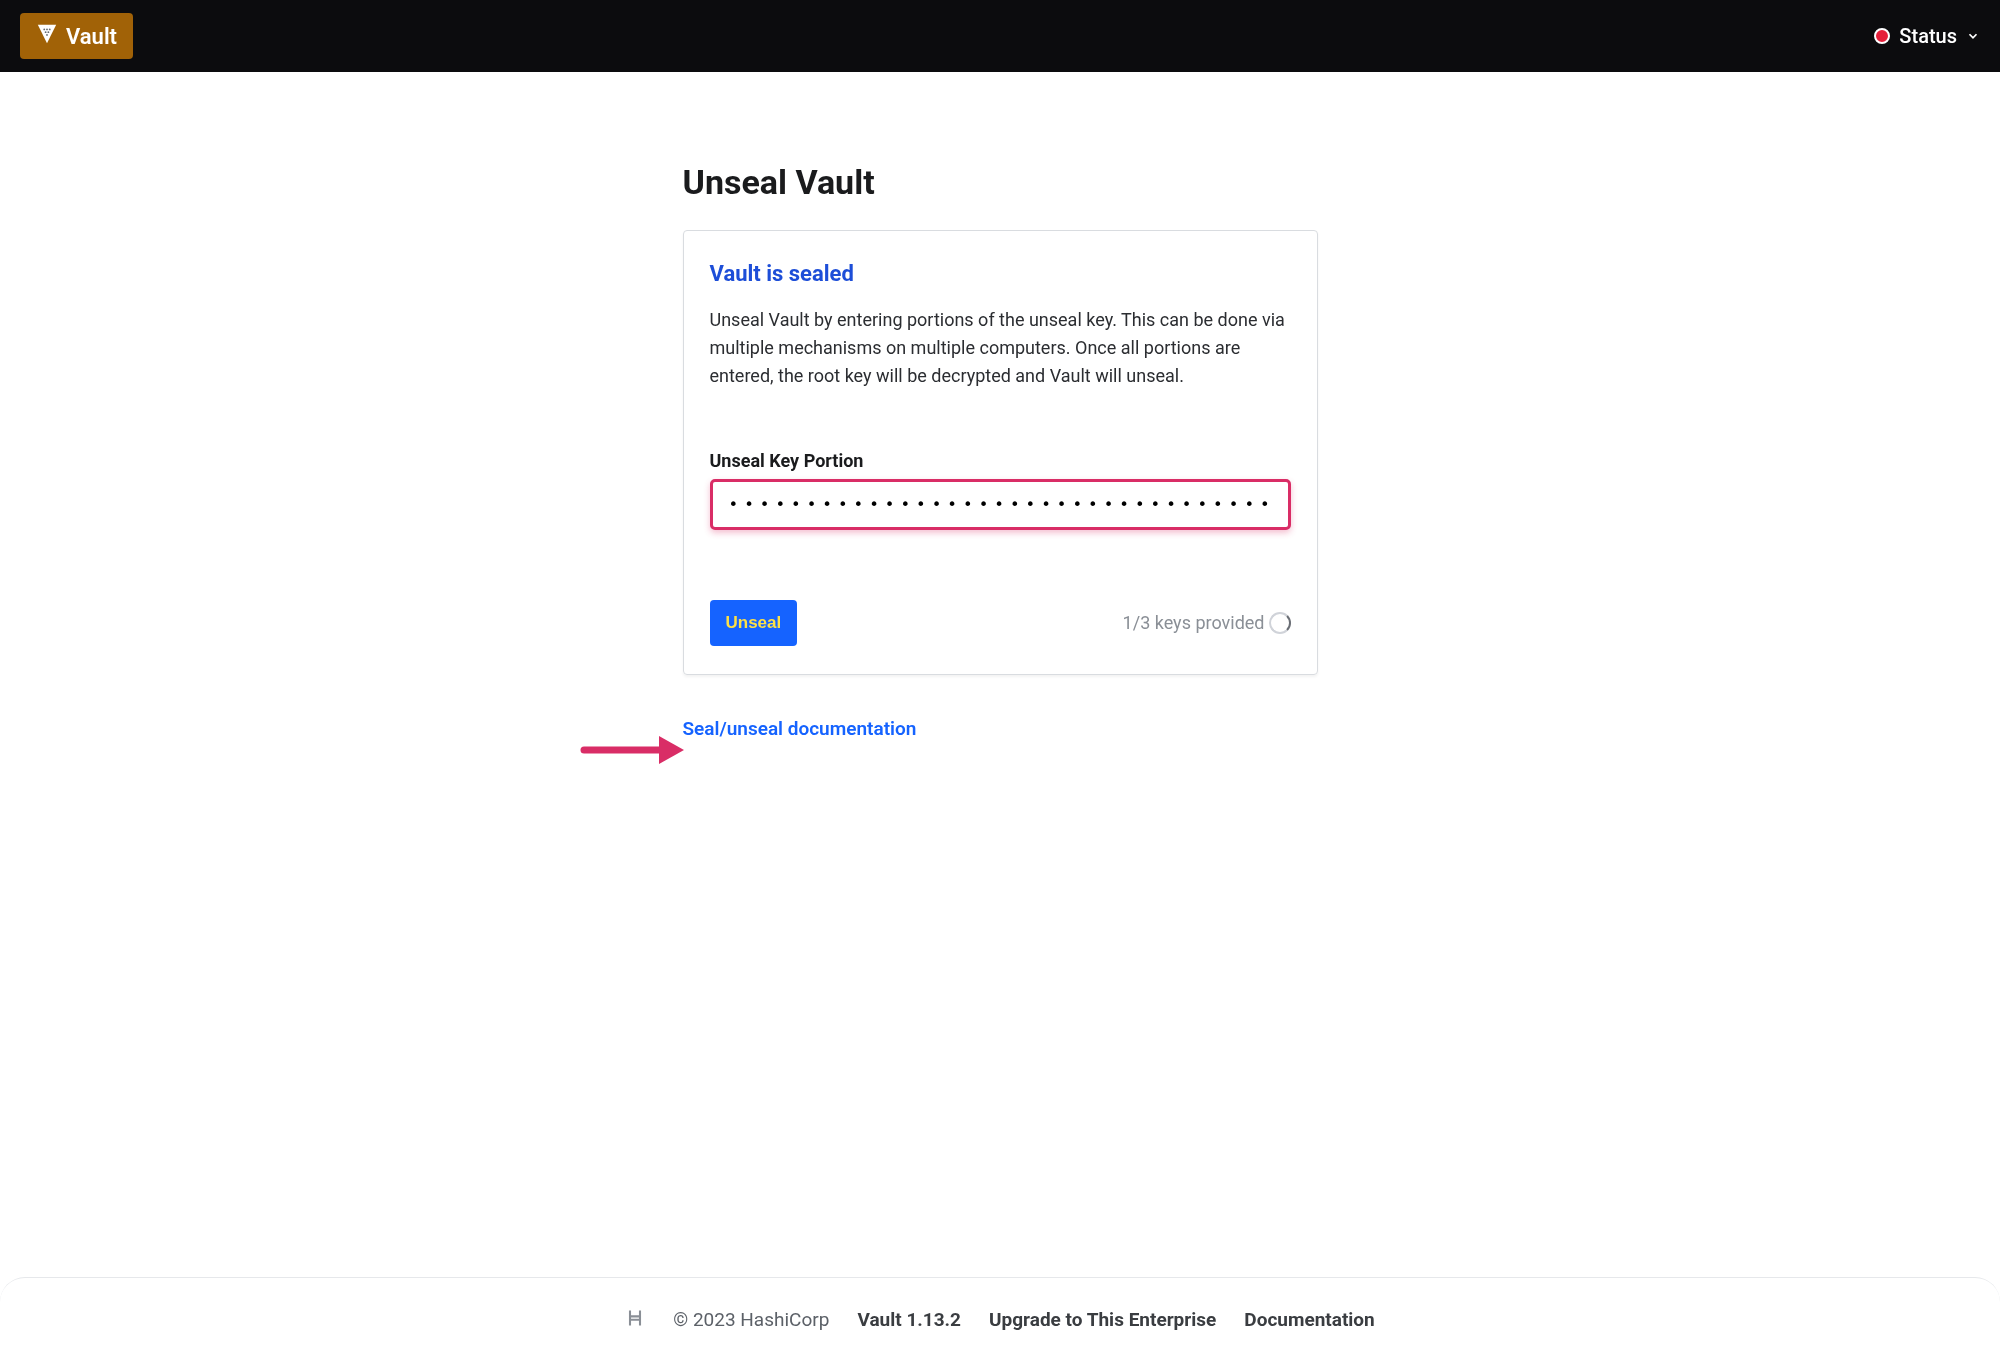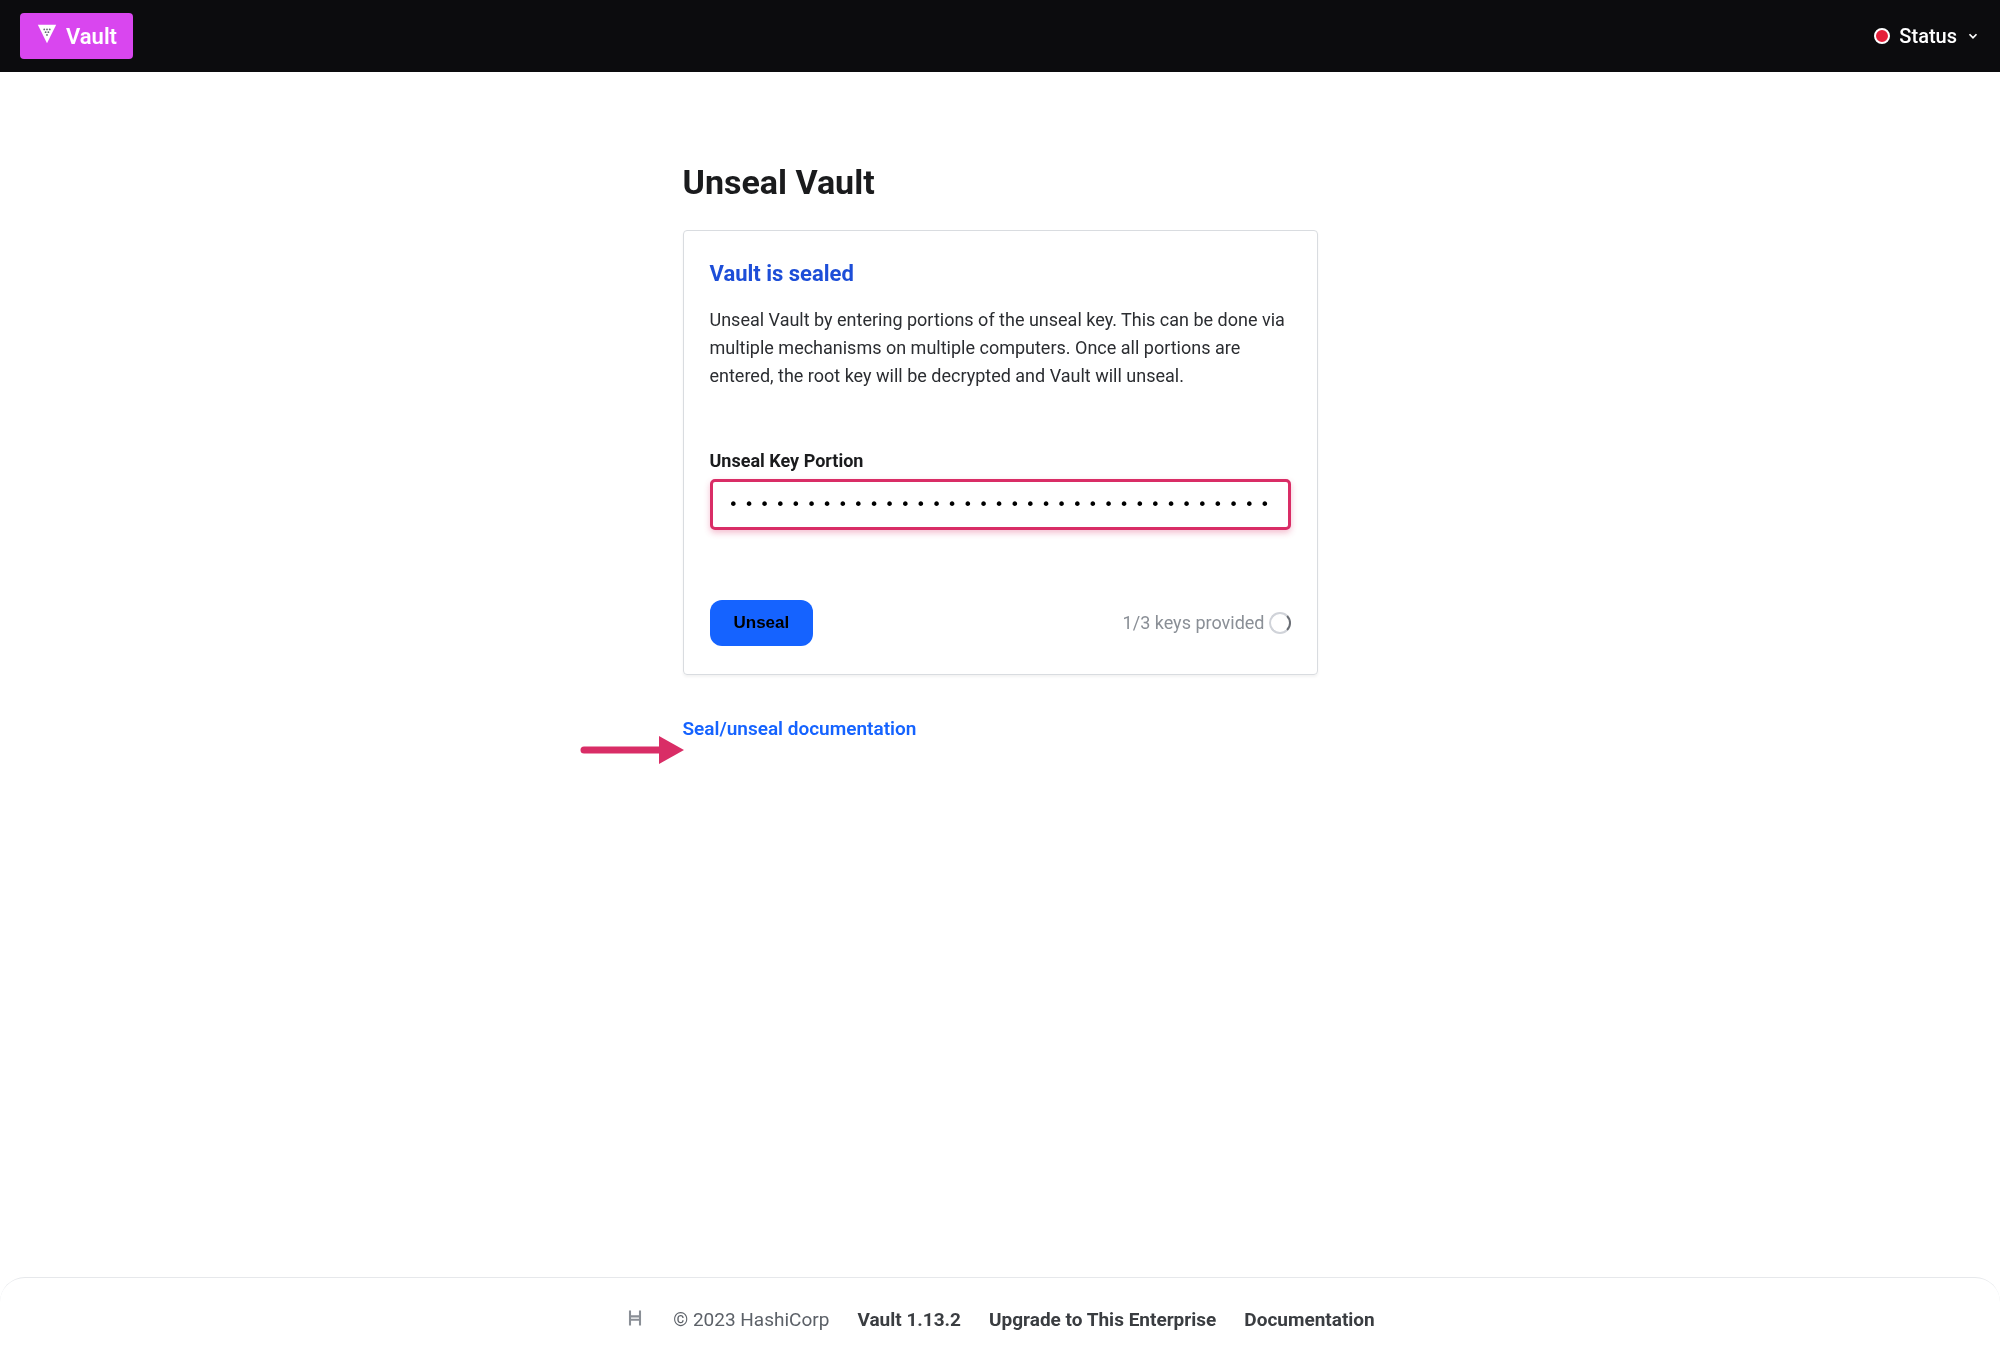--- a/index.html
+++ b/index.html
@@ -14,21 +14,21 @@
     }
     .header {
       background: #0c0c0e;
       height: 72px;
       display: flex;
       align-items: center;
       justify-content: space-between;
       padding: 0 20px;
     }
     .logo-button {
-      background: #d946ef;
+      background: #a16207;
       border-radius: 4px;
       padding: 10px 16px;
       display: flex;
       align-items: center;
       gap: 8px;
       cursor: pointer;
     }
     .logo-icon {
       width: 22px;
       height: 22px;
@@ -114,26 +114,26 @@
       font-family: monospace;
       box-shadow: 0 3px 6px rgba(217,45,102,0.3);
     }
     .card-footer {
       display: flex;
       align-items: center;
       justify-content: space-between;
     }
     .unseal-button {
       background: #1563ff;
-      color: #000000;
+      color: #fde047;
       border: none;
-      padding: 13px 24px;
+      padding: 13px 16px;
       font-size: 17px;
       font-weight: 600;
-      border-radius: 12px;
+      border-radius: 4px;
       cursor: pointer;
     }
     .keys-status {
       display: flex;
       align-items: center;
       gap: 4px;
     }
     .keys-text {
       color: #8a8f96;
       font-size: 18px;

